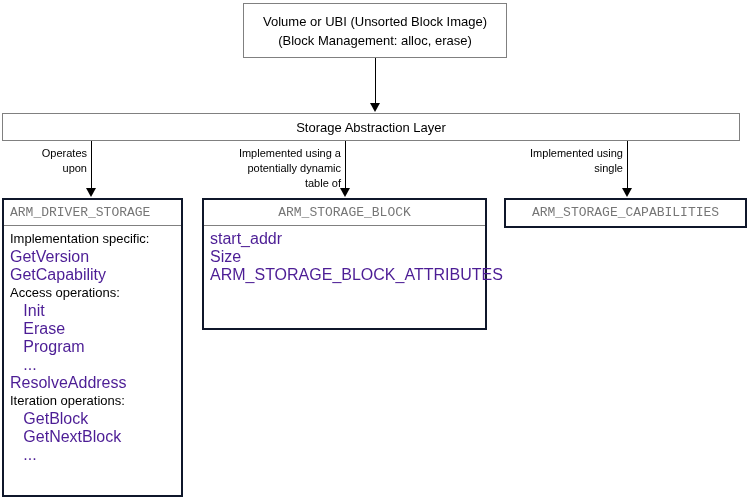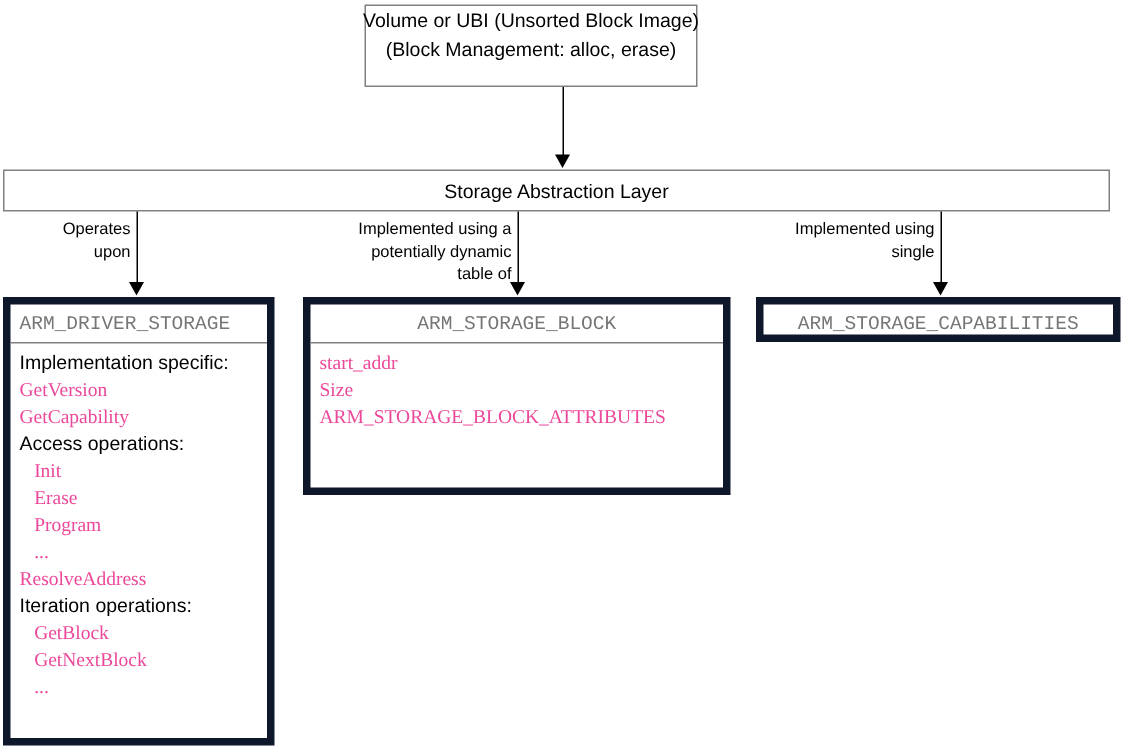--- a/index.html
+++ b/index.html
@@ -14,51 +14,51 @@
   
   .box{
     position:absolute;
     border:1px solid #808080;
     background:#ffffff;
     box-sizing:border-box;
   }
 
   
   #volume-box{
-    left:243px;top:3px;width:222px;height:55px;
-    display:flex;flex-direction:column;align-items:center;
+    left:243px;top:3px;width:264px;height:55px;
+    display:flex;flex-direction:column;align-items:center;justify-content:center;
   }
   #volume-box .line{
     font-size:13px;line-height:19px;white-space:nowrap;color:#000;
   }
 
   
   #sal-box{
     left:2px;top:113px;width:738px;height:28px;
     display:flex;align-items:center;justify-content:center;
   }
   #sal-box .line{font-size:13px;line-height:17px;color:#000;}
 
   
-  .uml{position:absolute;border:5px solid #0f172a;background:#fff;box-sizing:border-box;}
+  .uml{position:absolute;border:2px solid #0f172a;background:#fff;box-sizing:border-box;}
   .uml-header{
     border-bottom:1px solid #808080;
     font-family:"Liberation Mono", monospace;
     font-size:13px;
     color:#767676;
     text-align:center;
     padding:5px 4px 5px 4px;
     white-space:nowrap;
     letter-spacing:0px;
   }
   .uml-header.left{text-align:left;padding-left:6px;}
   .uml-body{padding:4px 6px 6px 6px;}
   .mono{
-    font-family:Liberation Serif, serif;
-    font-size:13px;line-height:18px;color:#ec4899;white-space:pre;
+    font-family:Liberation Sans, sans-serif;
+    font-size:16px;line-height:18px;color:#4c1d95;white-space:pre;
   }
   .sans{
     font-family:"Liberation Sans", sans-serif;
     font-size:13px;line-height:18px;color:#000000;white-space:pre;
   }
 
   #driver-box{left:2px;top:198px;width:181px;height:299px;}
   #block-box{left:202px;top:198px;width:285px;height:132px;}
   #caps-box{left:504px;top:198px;width:243px;height:30px;}
   #caps-box .uml-header{border-bottom:none;}

